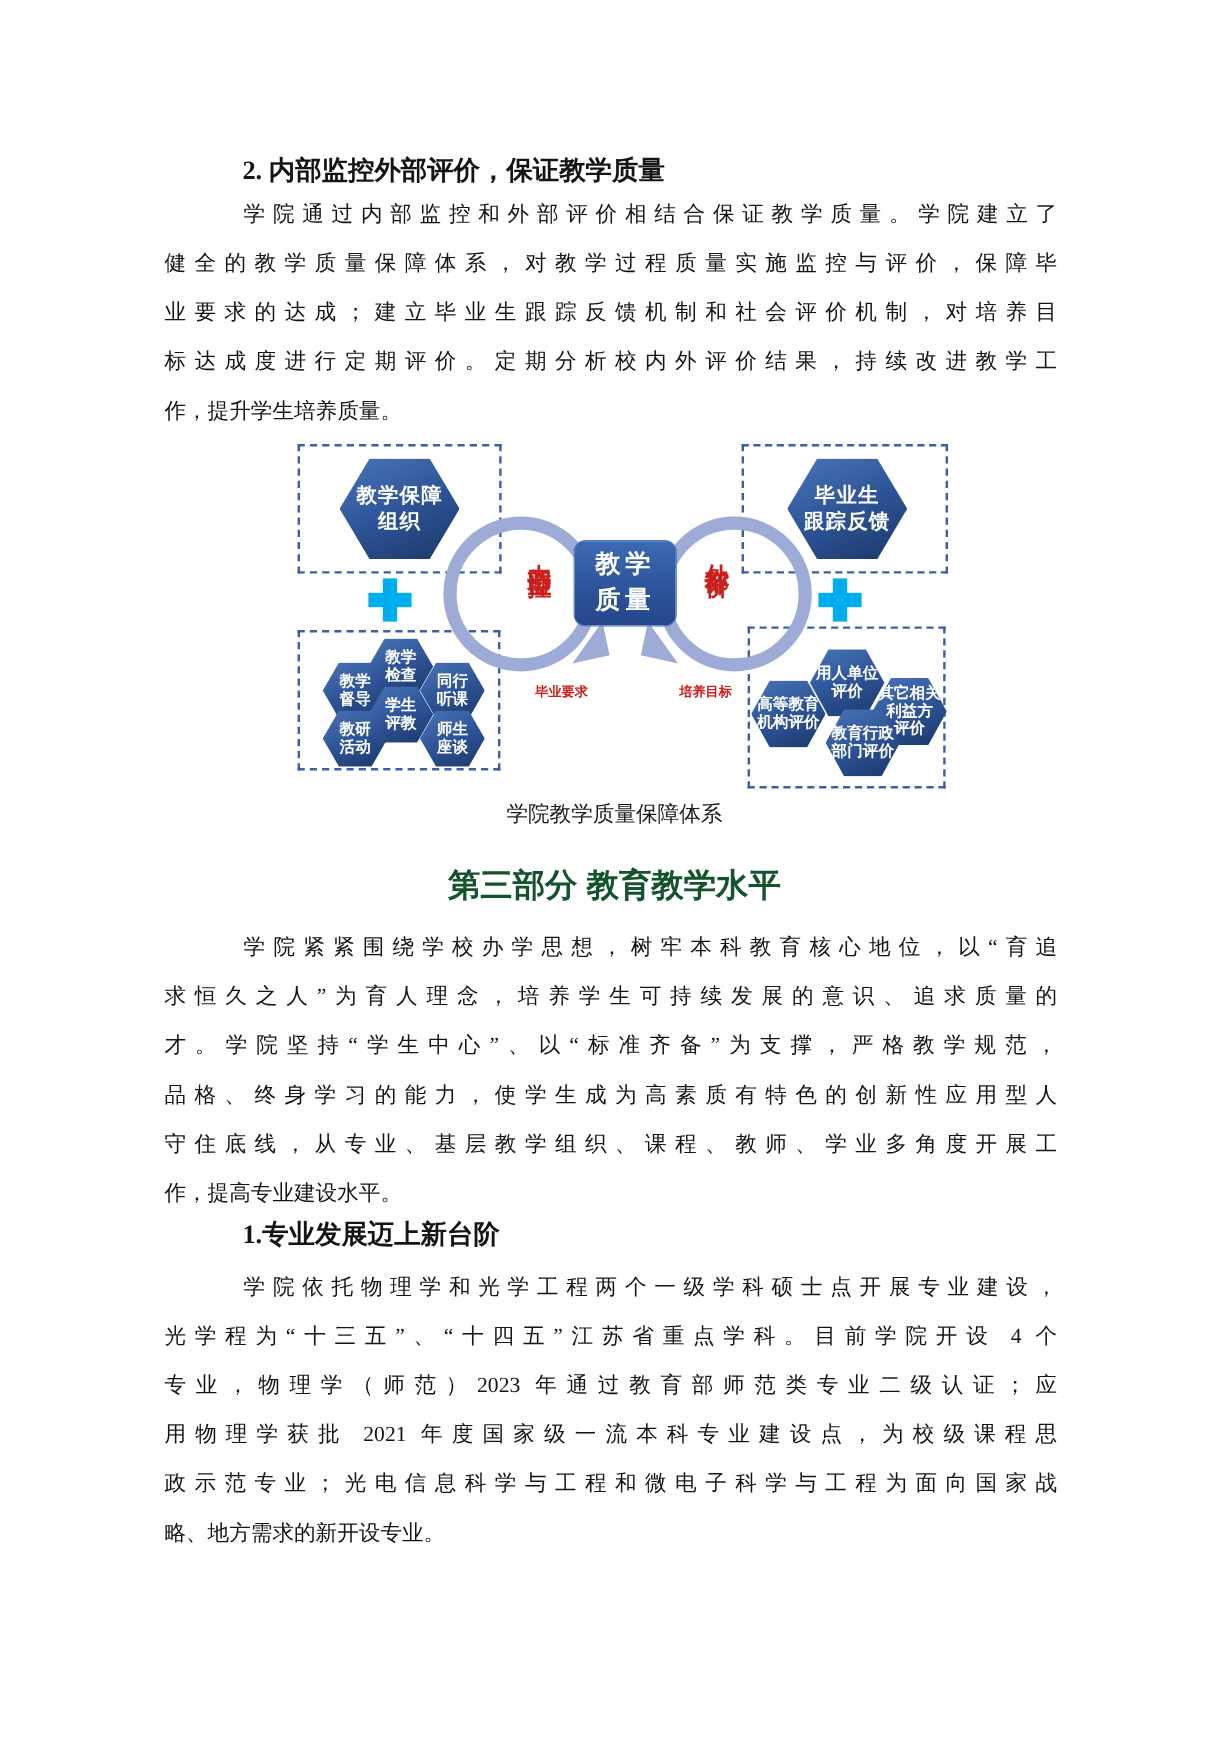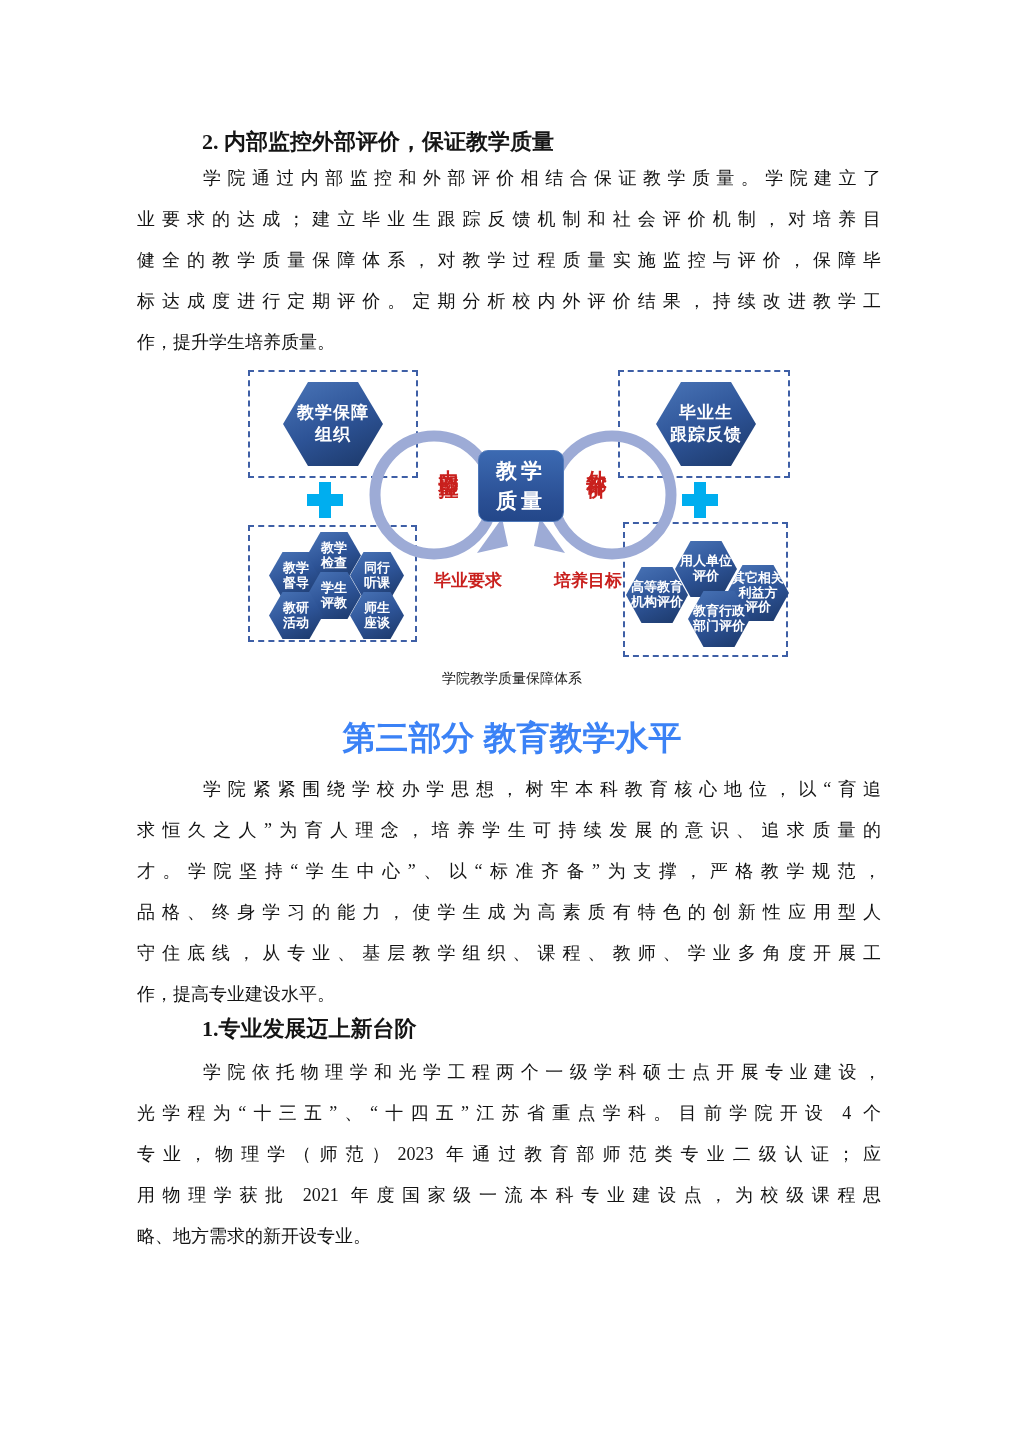--- a/index.html
+++ b/index.html
@@ -10,23 +10,23 @@
   .page{position:absolute;inset:0;}
 
   
   .textblock{position:absolute;left:137px;width:744px;}
   .line{height:41px;line-height:41px;font-size:18px;text-align:justify;text-align-last:justify;}
   .line.last{text-align-last:left;}
   .line.first{text-indent:66px;}
   .hline{height:41px;line-height:41px;font-size:22px;font-weight:bold;text-indent:65px;text-align:left;}
 
   .caption{position:absolute;left:0;top:658px;width:1024px;height:40px;line-height:40px;
-    text-align:center;font-family:"Liberation Sans","DejaVu Sans",sans-serif;font-size:14px;color:#1a1a1a;}
+    text-align:center;font-family:"Liberation Sans","DejaVu Sans",sans-serif;font-size:18px;color:#1a1a1a;}
   .sec-title{position:absolute;left:0;top:712px;width:1024px;height:52px;line-height:52px;
-    text-align:center;font-family:"Liberation Sans","DejaVu Sans",sans-serif;font-weight:bold;font-size:33px;color:#3b82f6;}
+    text-align:center;font-family:"Liberation Sans","DejaVu Sans",sans-serif;font-weight:bold;font-size:27px;color:#14532d;}
 
   
   .diagram{position:absolute;left:0;top:362px;width:1024px;height:300px;
     font-family:"Liberation Sans","DejaVu Sans",sans-serif;}
   .dash-box{position:absolute;border:2px dashed #3e5fa6;box-sizing:border-box;}
   #box-tl{left:248px;top:8px;width:170px;height:108px;}
   #box-tr{left:618px;top:8px;width:172px;height:108px;}
   #box-bl{left:248px;top:163px;width:169px;height:117px;}
   #box-br{left:623px;top:160px;width:165px;height:135px;}
 
@@ -62,37 +62,37 @@
   .center-box{position:absolute;left:478px;top:88px;width:86px;height:72px;border-radius:10px;
     background:linear-gradient(180deg,#3c6ab2 0%,#2a4f94 70%,#234789 100%);
     border:1px solid #4f79ba;color:#fff;font-weight:bold;font-size:21px;letter-spacing:4px;line-height:1.45;
     display:flex;flex-direction:column;align-items:center;justify-content:center;box-sizing:border-box;}
   .center-box span{display:block;}
 
   .vlabel{position:absolute;writing-mode:vertical-rl;color:#c9201d;font-weight:bold;font-size:20px;
     letter-spacing:3px;top:92px;height:110px;}
   #vl-internal{left:436px;}
   #vl-external{left:584px;}
-  .rlabel{position:absolute;color:#c9201d;font-weight:bold;font-size:17px;top:207px;width:120px;text-align:center;}
+  .rlabel{position:absolute;color:#c9201d;font-weight:bold;font-size:11px;top:207px;width:120px;text-align:center;}
   #rl-grad{left:408px;}
   #rl-train{left:528px;}
 </style>
 </head>
 <body>
 
 <div class="page">
 
   <div class="textblock" style="top:121px">
     <div class="hline">2. 内部监控外部评价，保证教学质量</div>
   </div>
 
   <div class="textblock" style="top:158px">
     <div class="line first">学院通过内部监控和外部评价相结合保证教学质量。学院建立了</div>
+    <div class="line">健全的教学质量保障体系，对教学过程质量实施监控与评价，保障毕</div>
     <div class="line">业要求的达成；建立毕业生跟踪反馈机制和社会评价机制，对培养目</div>
-    <div class="line">健全的教学质量保障体系，对教学过程质量实施监控与评价，保障毕</div>
     <div class="line">标达成度进行定期评价。定期分析校内外评价结果，持续改进教学工</div>
     <div class="line last">作，提升学生培养质量。</div>
   </div>
 
   <div class="diagram">
 
     <div class="dash-box" id="box-tl"></div>
     <div class="dash-box" id="box-tr"></div>
     <div class="dash-box" id="box-bl"></div>
     <div class="dash-box" id="box-br"></div>
@@ -185,16 +185,17 @@
 
   <div class="textblock" style="top:1008px">
     <div class="hline">1.专业发展迈上新台阶</div>
   </div>
 
   <div class="textblock" style="top:1052px">
     <div class="line first">学院依托物理学和光学工程两个一级学科硕士点开展专业建设，</div>
     <div class="line">光学程为“十三五”、“十四五”江苏省重点学科。目前学院开设 4 个</div>
     <div class="line">专业，物理学（师范）2023 年通过教育部师范类专业二级认证；应</div>
     <div class="line">用物理学获批 2021 年度国家级一流本科专业建设点，为校级课程思</div>
+    <div class="line">政示范专业；光电信息科学与工程和微电子科学与工程为面向国家战</div>
     <div class="line last">略、地方需求的新开设专业。</div>
   </div>
 
 </div>
 
 </body></html>

